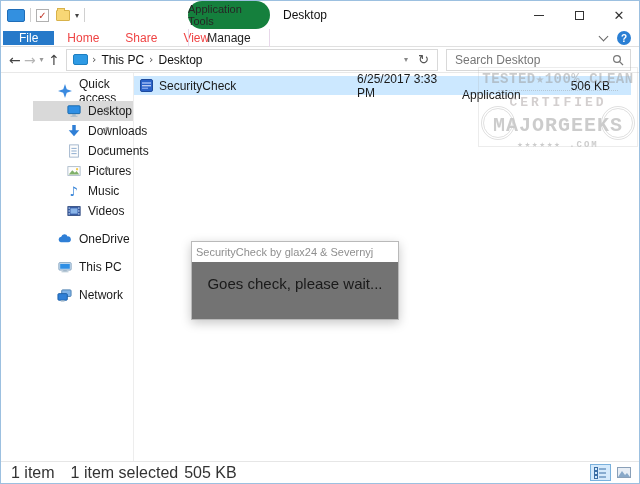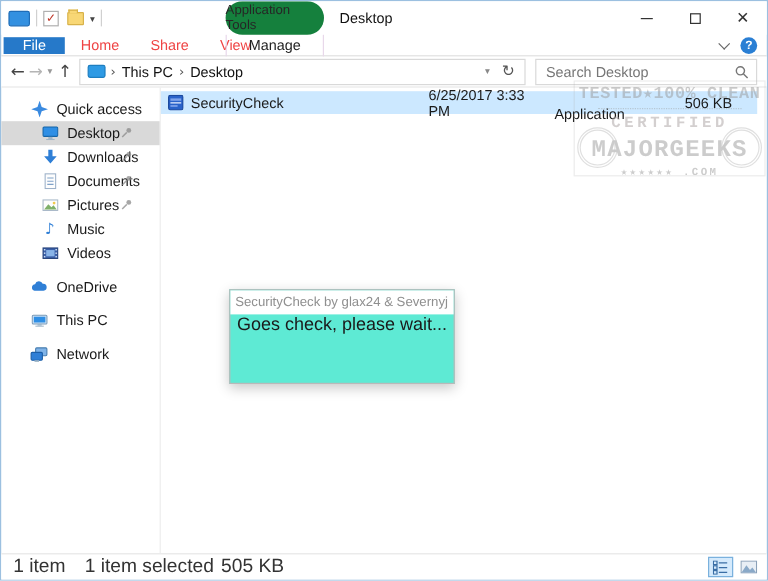--- a/index.html
+++ b/index.html
@@ -55,21 +55,21 @@
   .crumb-sep{color:#555;font-size:11px;}
   .bc-spacer{flex:1;}
   .bc-chev{color:#888;font-size:8px;padding:0 6px;}
   .refresh-btn{color:#555;font-size:13px;padding:0 4px;}
   .searchbox{margin-left:8px;flex:1;height:22px;border:1px solid #d9d9d9;display:flex;align-items:center;padding:0 6px;}
   .searchbox input{border:none;outline:none;flex:1;font-family:"Liberation Sans",sans-serif;font-size:12px;color:#444;}
   .searchbox input::placeholder{color:#767676;}
 
   
   .main{position:relative;display:flex;height:390px;}
-  .sidebar{width:133px;border-right:1px solid #ededed;padding-top:8px;flex:0 0 auto;}
+  .sidebar{width:133px;border-right:1px solid #ededed;padding-top:8px;flex:0 0 auto;padding-left:32px;}
   .side-item{height:20px;display:flex;align-items:center;position:relative;padding-left:24px;}
   .side-item.child{padding-left:33px;}
   .side-item.selected{background:#d9d9d9;}
   .side-item .ic{width:15px;height:15px;display:flex;align-items:center;justify-content:center;margin-right:7px;flex:0 0 auto;}
   .side-item .pin{position:absolute;right:22px;top:4px;width:11px;height:11px;opacity:.75;}
   .side-group-gap{margin-top:8px;}
   .note-glyph{color:#2f7fd6;font-size:13px;line-height:13px;}
 
   .file-area{flex:1;position:relative;}
   .header-row{display:flex;height:24px;align-items:center;color:#5f6b7a;position:relative;}
@@ -92,25 +92,25 @@
     font-family:Liberation Mono, monospace;font-weight:bold;}
   .wm1{font-size:14px;letter-spacing:.5px;margin-top:2px;}
   .wm-dots{height:3px;border-bottom:1px dotted rgba(150,150,150,.8);width:120px;margin:1px auto 4px;}
   .wm2{font-size:13px;letter-spacing:3px;color:#a8a0a0;}
   .wm3{font-size:20px;letter-spacing:1px;margin-top:4px;}
   .wm4{font-size:9px;letter-spacing:2px;margin-top:2px;}
   .wm-seal{position:absolute;width:34px;height:34px;border:3px double rgba(150,150,150,.6);border-radius:50%;top:38px;}
   .wm-seal.l{left:2px;} .wm-seal.r{right:2px;}
 
   
-  .dialog{position:absolute;left:190px;top:240px;width:188px;height:79px;z-index:10;
-    border:1px solid #b9b9b9;background:#5eead4;box-shadow:0 3px 10px rgba(0,0,0,.22);}
+  .dialog{position:absolute;left:190px;top:240px;width:208px;height:79px;z-index:10;
+    border:1px solid #b9b9b9;background:#737373;box-shadow:0 3px 10px rgba(0,0,0,.22);}
   .dialog-title{height:20px;background:#fff;display:flex;align-items:center;padding:0 4px;
     font-size:11px;color:#8f8f8f;white-space:nowrap;overflow:hidden;}
-  .dialog-body{display:flex;justify-content:center;font-size:15px;color:#1a1a1a;}
+  .dialog-body{display:flex;justify-content:center;padding-top:13px;font-size:15px;color:#1a1a1a;}
 
   
   .statusbar{position:absolute;left:0;right:0;bottom:0;height:22px;border-top:1px solid #e6e6e6;background:#fff;
     display:flex;align-items:center;padding-left:10px;font-size:16px;color:#333;}
   .sb-sel{margin-left:16px;}
   .sb-size{margin-left:6px;}
   .view-toggles{position:absolute;right:5px;bottom:2px;display:flex;gap:2px;}
   .vt{width:21px;height:17px;display:flex;align-items:center;justify-content:center;border:1px solid transparent;}
   .vt.active{background:#d5eafc;border:1px solid #7ab1dd;}
 </style>

